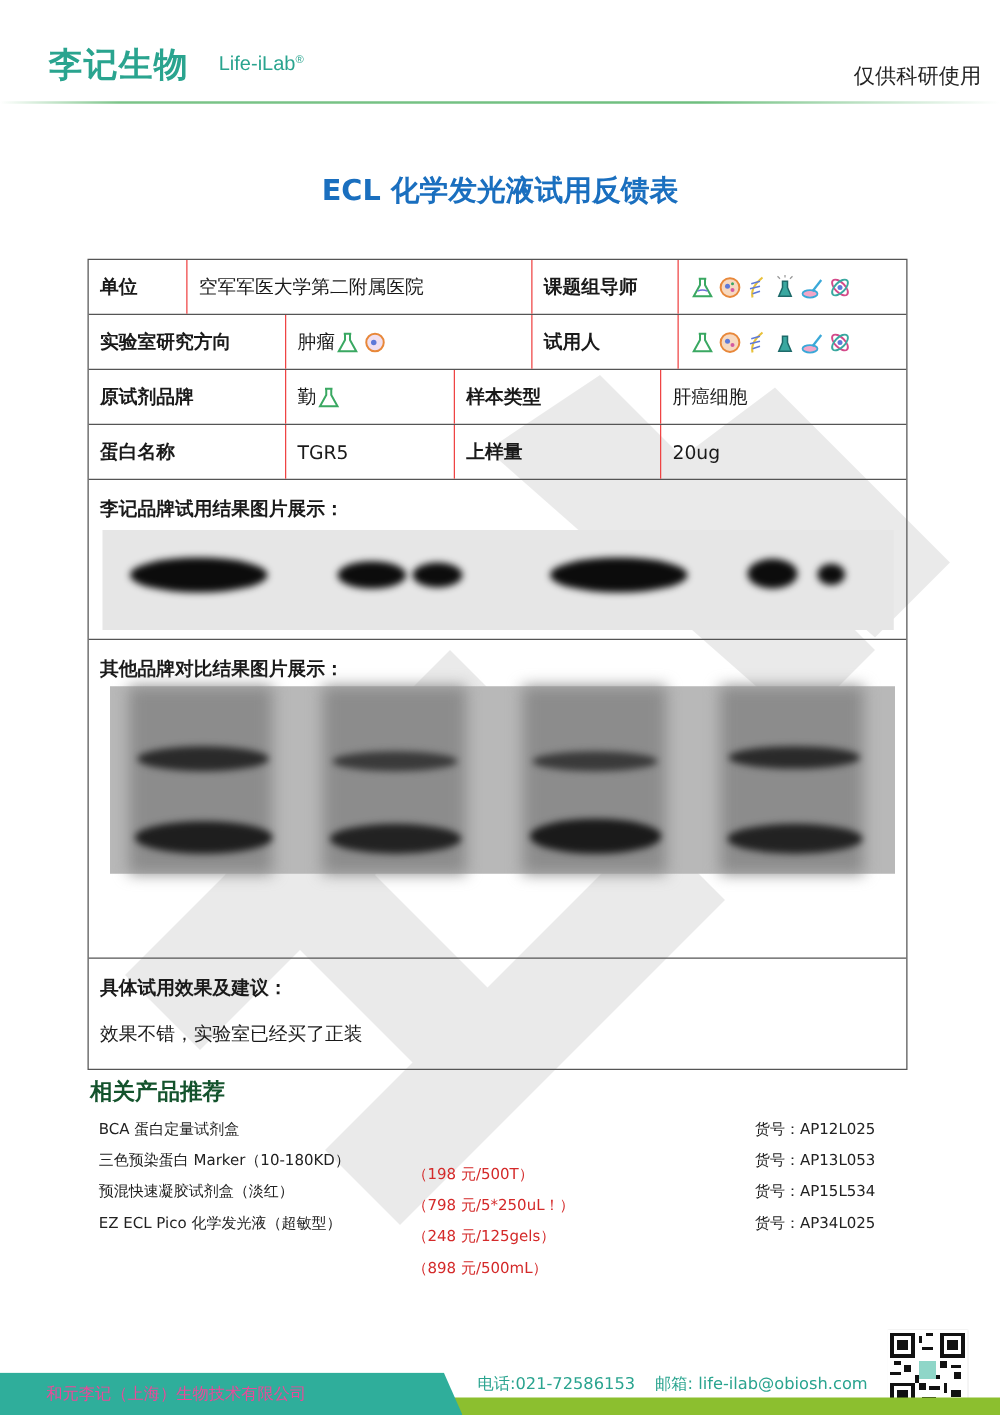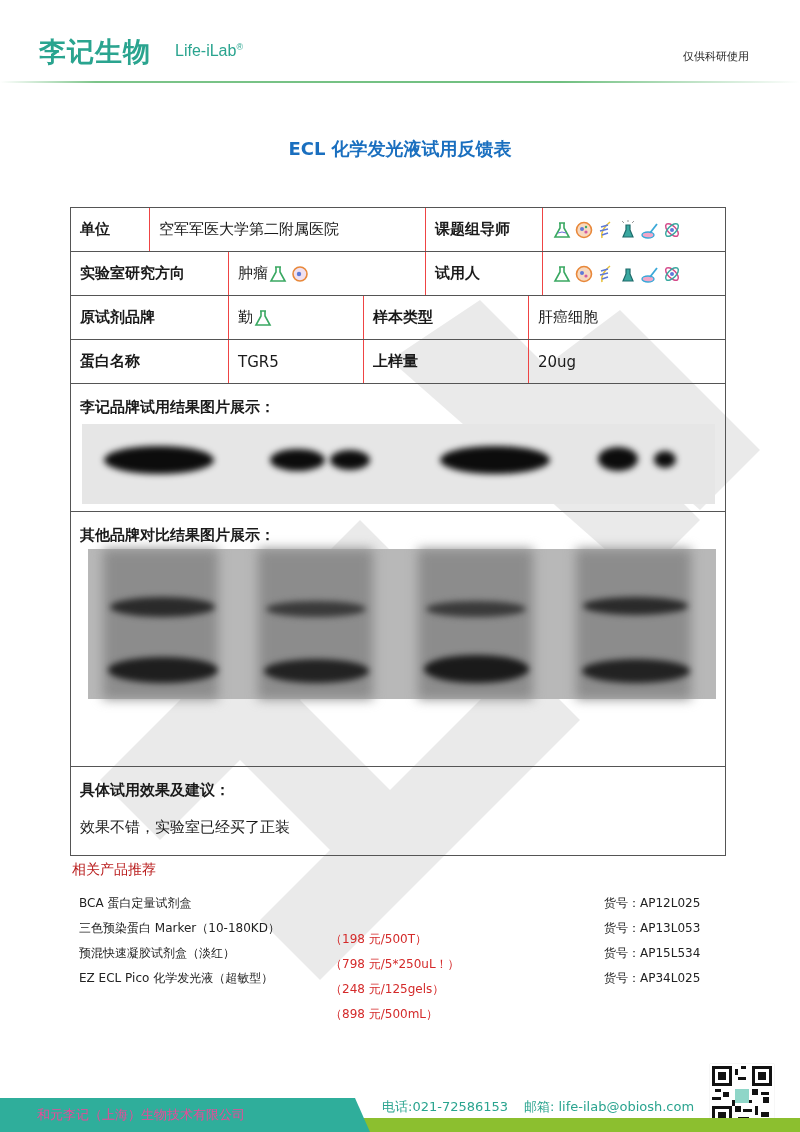--- a/index.html
+++ b/index.html
@@ -3,48 +3,48 @@
 <meta charset="utf-8">
 <style>
   html, body { margin: 0; padding: 0; background: #ffffff; }
   body { width: 800px; height: 1132px; position: relative; overflow: hidden; font-family: "DejaVu Sans", "Liberation Sans", sans-serif; color: #1a1a1a; }
 
   
   .header { position: absolute; left: 0; top: 0; width: 800px; height: 84px; }
   .logo-cn { position: absolute; left: 39px; top: 34px; font-size: 27px; font-weight: 900; color: #2aa48f; letter-spacing: 1px; }
   .logo-en { position: absolute; left: 175px; top: 42px; font-size: 16px; color: #2aa48f; font-family: "Liberation Sans", sans-serif; }
   .logo-en sup { font-size: 9px; }
-  .header-note { position: absolute; left: 683px; top: 49px; font-size: 11px; color: #222; }
+  .header-note { position: absolute; left: 683px; top: 49px; font-size: 17px; color: #222; }
   .header-line { position: absolute; left: 0; top: 81px; width: 800px; height: 2px; background: linear-gradient(90deg, #ffffff 0%, #7cc489 12%, #6fbf7f 70%, #ffffff 100%); }
 
   
   .watermark { position: absolute; left: 60px; top: 280px; width: 700px; height: 700px; pointer-events: none; opacity: 0.08; }
 
-  .title { position: absolute; left: 0; top: 137px; width: 800px; text-align: center; font-size: 18px; font-weight: bold; color: #1a6fbf; }
+  .title { position: absolute; left: 0; top: 137px; width: 800px; text-align: center; font-size: 23px; font-weight: bold; color: #1a6fbf; }
 
   
   .form { position: absolute; left: 70px; top: 207px; width: 656px; border: 1px solid #555; box-sizing: border-box; }
   .row { display: flex; border-bottom: 1px solid #555; height: 44px; box-sizing: border-box; }
   .cell { border-right: 1px solid #ef4444; box-sizing: border-box; display: flex; align-items: center; padding-left: 9px; font-size: 15px; }
   .cell:last-child { border-right: none; }
   .label { font-weight: bold; }
   .icons { display: flex; align-items: center; gap: 2px; }
   .icons svg { width: 20px; height: 20px; }
 
   .section { border-bottom: 1px solid #555; position: relative; box-sizing: border-box; }
   .section-title { font-size: 15px; font-weight: bold; padding: 14px 0 0 9px; }
   .blot1 { position: absolute; left: 11px; top: 40px; width: 633px; height: 80px; background: #e6e6e6; }
   .blot2 { position: absolute; left: 17px; top: 37px; width: 628px; height: 150px; background: #b8b8b8; }
   .band { position: absolute; background: #0c0c0c; border-radius: 50%; filter: blur(3px); }
   .lane { position: absolute; background: #8c8c8c; filter: blur(6px); }
 
   .comment-body { font-size: 15px; padding: 18px 0 0 9px; }
 
   
-  .rec-title { position: absolute; left: 72px; top: 861px; font-size: 14px; font-weight: normal; color: #b91c1c; }
+  .rec-title { position: absolute; left: 72px; top: 861px; font-size: 18px; font-weight: bold; color: #14532d; }
   .prod { position: absolute; left: 0; width: 800px; height: 20px; font-size: 12px; }
   .prod .name { position: absolute; left: 79px; color: #222; }
   .prod .price { position: absolute; left: 330px; color: #d42a2a; margin-top: 36px; }
   .prod .code { position: absolute; left: 604px; color: #222; }
 
   
   .footer { position: absolute; left: 0; top: 1094px; width: 800px; height: 38px; }
   .footer-teal { position: absolute; left: 0; top: 4px; width: 370px; height: 34px; background: #2fae9b; clip-path: polygon(0 0, 355px 0, 370px 34px, 0 34px); }
   .footer-green { position: absolute; left: 362px; top: 24px; width: 438px; height: 14px; background: #8cbf2f; }
   .company { position: absolute; left: 37px; top: 12px; color: #ec4899; font-size: 13px; font-weight: normal; }

